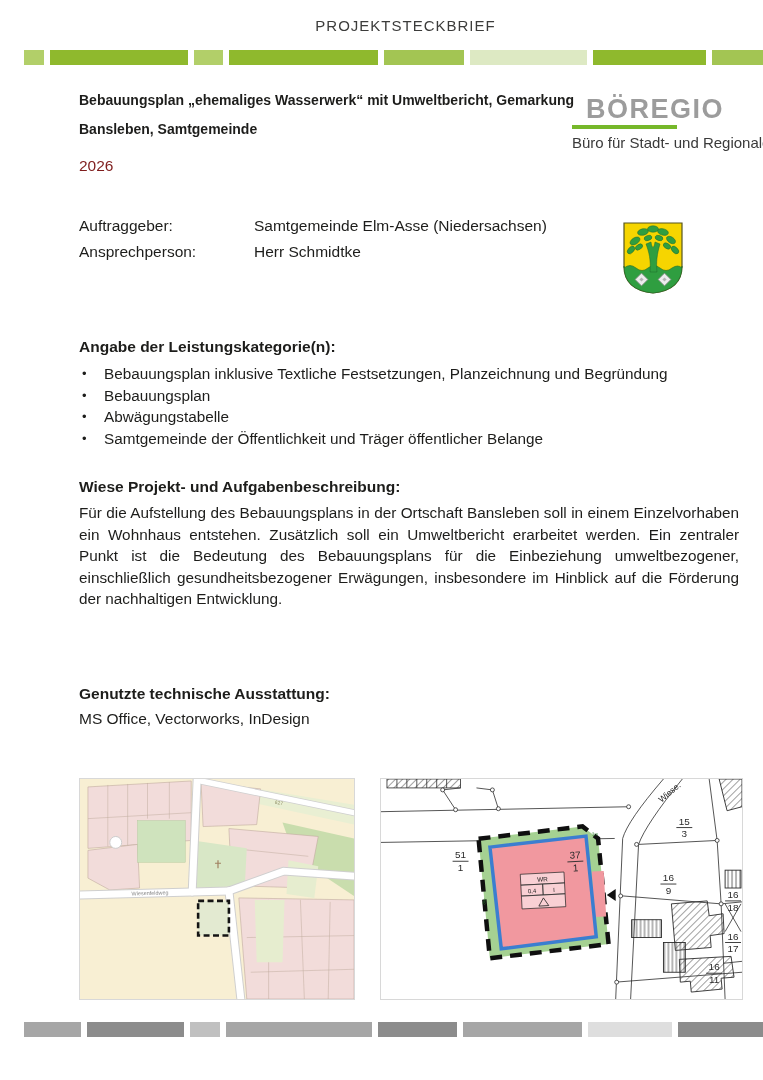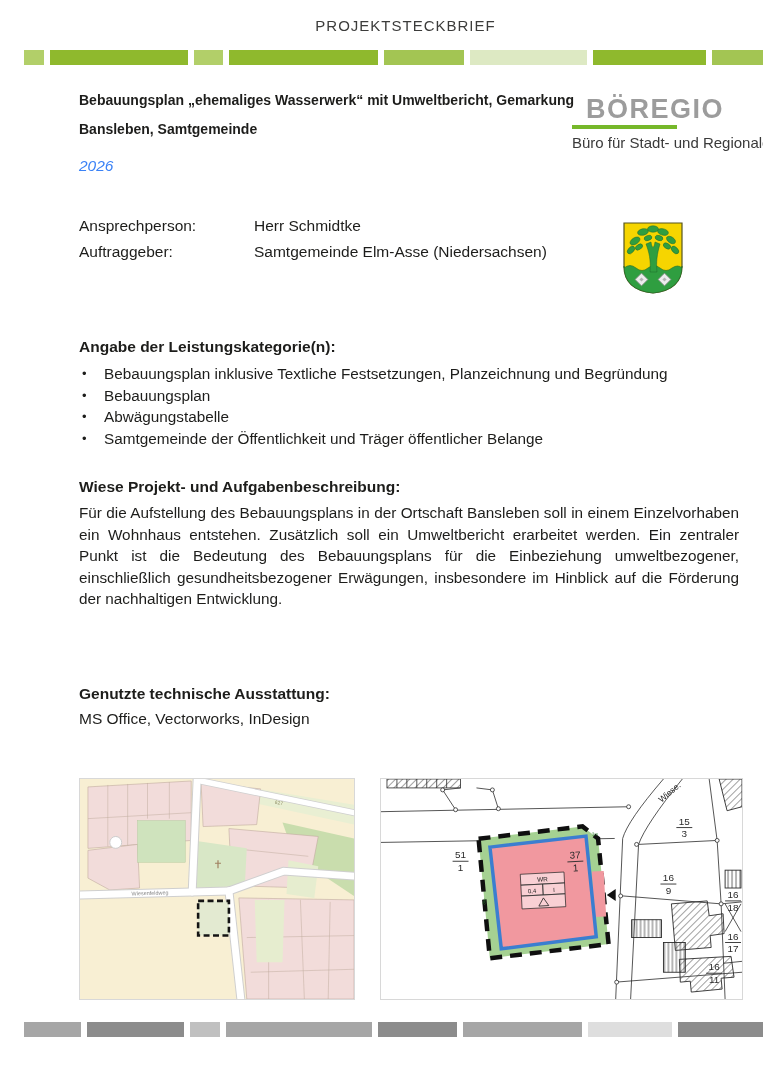--- a/index.html
+++ b/index.html
@@ -9,21 +9,21 @@
   .doc-header-title{position:absolute;top:17px;left:0;right:0;text-align:center;
         font-size:15px;letter-spacing:1px;color:#3c3c3b;}
 
   .bars-row{position:absolute;left:0;width:763px;height:15px;display:flex;gap:6px;overflow:hidden;}
   #header-bars{top:50px;}
   #footer-bars{top:1022px;}
   .bar{height:100%;flex:0 0 auto;}
 
   .title{position:absolute;left:55px;top:86px;width:505px;font-size:14px;
         font-weight:bold;line-height:29px;}
-  .year{position:absolute;left:55px;top:157px;font-style:italic;font-size:15.5px;color:#3b82f6;}
+  .year{position:absolute;left:55px;top:157px;font-size:15.5px;color:#7f1d1d;}
 
   .logo{position:absolute;left:548px;top:94px;width:166px;}
   .logo-name{font-size:27px;font-weight:bold;color:#9c9c9c;letter-spacing:1.5px;
         text-align:center;line-height:30px;}
   .logo-bar{height:4px;width:105px;margin-top:1px;}
   .logo-tagline{font-size:15px;color:#3a3a3a;margin-top:5px;white-space:nowrap;}
 
   .meta{position:absolute;left:55px;top:213px;font-size:15.5px;line-height:26px;}
   .meta-row{display:flex;}
   .meta-label{width:175px;}
@@ -75,26 +75,26 @@
   <div class="logo">
     <div class="logo-name">BÖREGIO</div>
     <div class="logo-bar" id="logo-bar" style="background: rgb(118, 184, 42);"></div>
     <div class="logo-tagline">Büro für Stadt- und Regionalentwicklung</div>
   </div>
 
   <div class="year">2026</div>
 
   <div class="meta">
     <div class="meta-row">
+      <span class="meta-label">Auftraggeber:</span>
+      <span class="meta-value">Samtgemeinde Elm-Asse (Niedersachsen)</span>
+    </div>
+    <div class="meta-row">
       <span class="meta-label">Ansprechperson:</span>
       <span class="meta-value">Herr Schmidtke</span>
-    </div>
-    <div class="meta-row">
-      <span class="meta-label">Auftraggeber:</span>
-      <span class="meta-value">Samtgemeinde Elm-Asse (Niedersachsen)</span>
     </div>
   </div>
 
   <div class="crest">
     <svg viewBox="0 0 64 76">
       <path d="M3,3 H61 V46 Q61,70 32,73 Q3,70 3,46 Z" fill="#f6d500" stroke="#55551f" stroke-width="1.2"></path>
       <path d="M3,48 Q9,43 15,48 Q21,53 27,48 Q33,43 39,48 Q45,53 51,48 Q57,44 61,48 L61,46 Q61,70 32,73 Q3,70 3,46 Z" fill="#2f9e40" stroke="#1f6b2a" stroke-width="0.6"></path>
       <g fill="#ececec" stroke="#8f8f8f" stroke-width="0.8">
         <rect x="16" y="55" width="9" height="9" transform="rotate(45 20.5 59.5)"></rect>
         <rect x="39" y="55" width="9" height="9" transform="rotate(45 43.5 59.5)"></rect>

